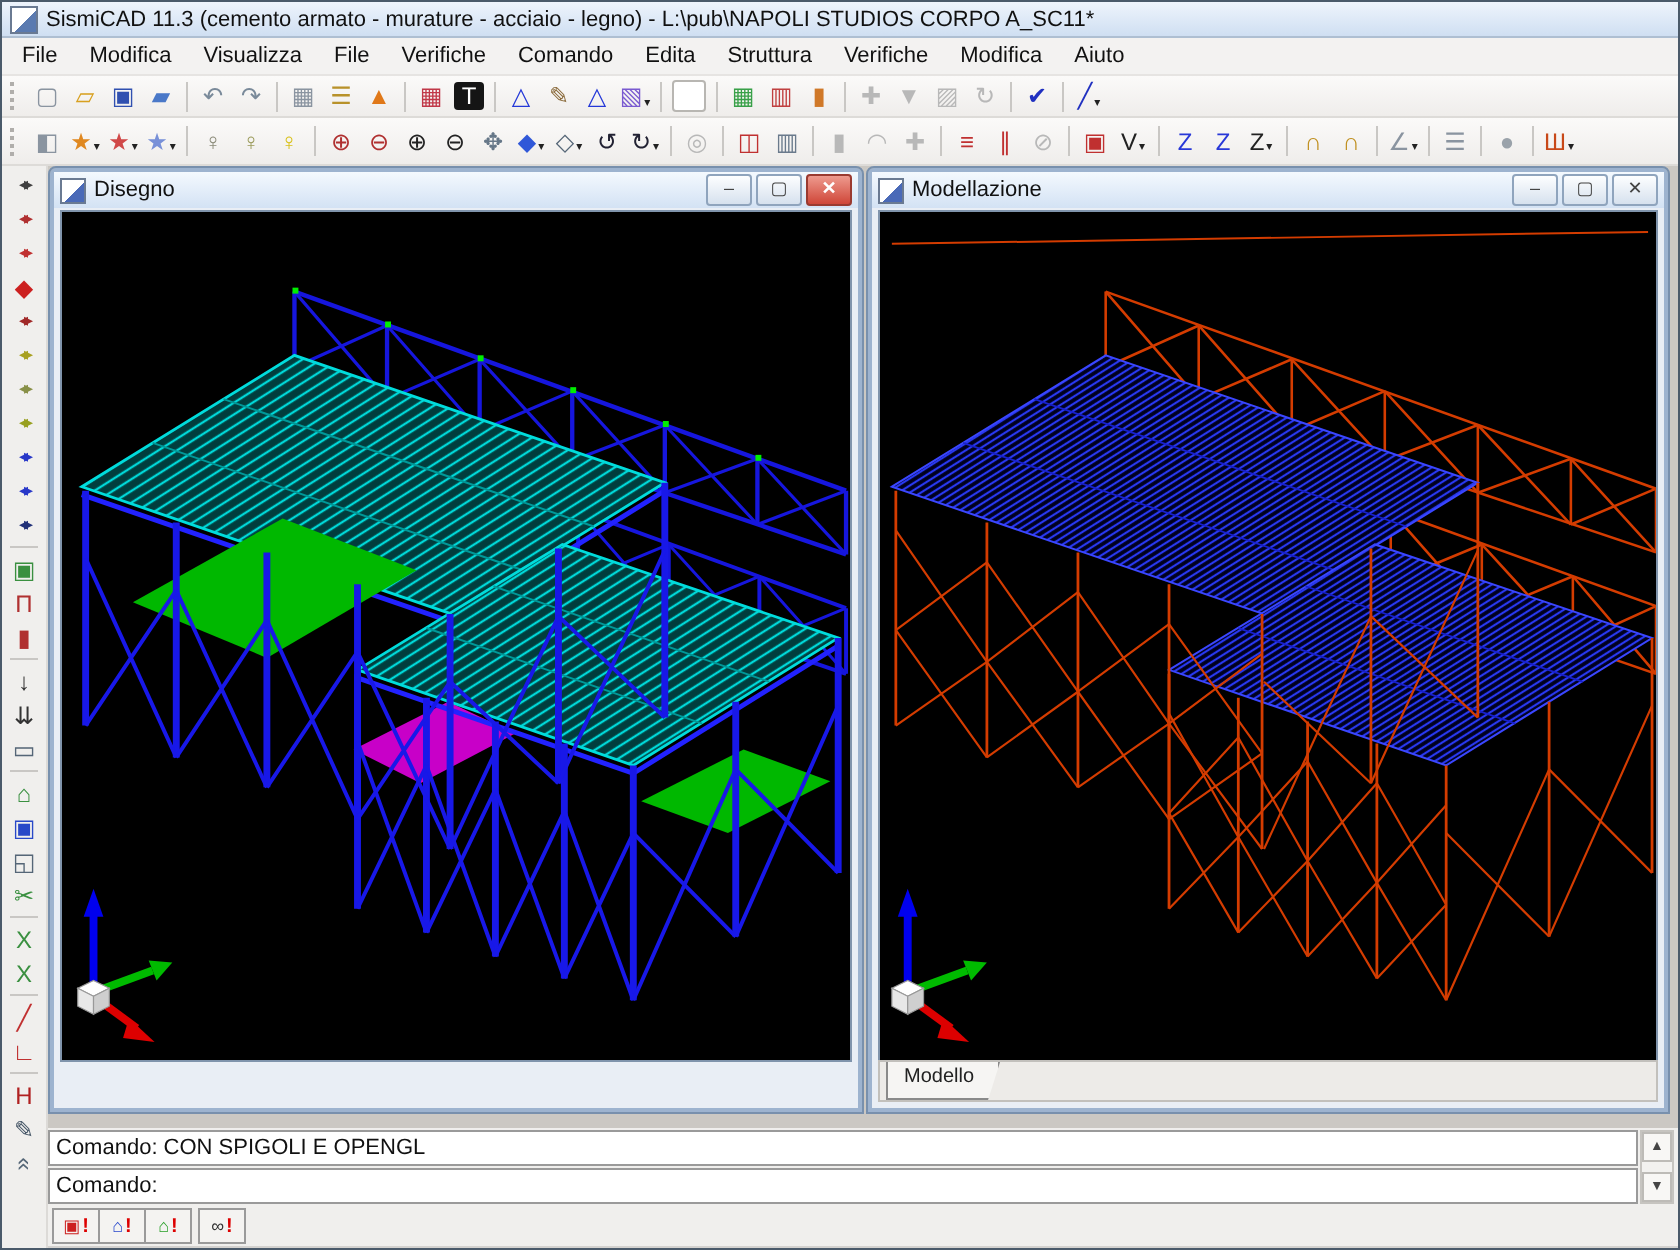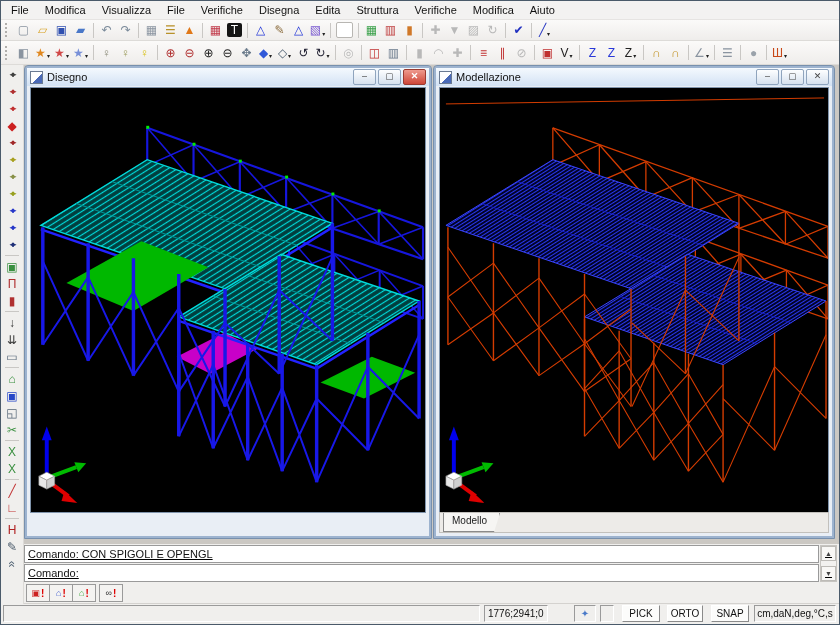--- a/index.html
+++ b/index.html
@@ -41,21 +41,21 @@
   .cbtns{margin-left:auto;display:flex;gap:2px;}
   .cbtn{width:21px;height:14px;border:1px solid #8fa4bd;border-radius:2px;background:linear-gradient(#fdfeff,#d6e1ee);
         font-size:9px;line-height:12px;text-align:center;color:#444;}
   .cbtn.closeact{background:linear-gradient(#ee9a8e,#cf4638);border-color:#9a3a30;color:#fff;font-weight:bold;}
   .canvas{position:absolute;left:3px;right:3px;top:19px;bottom:23px;background:#000;border:1px solid #8094ac;overflow:hidden;}
   .canvas svg{display:block;width:100%;height:100%;}
   .tabstrip{position:absolute;left:3px;right:3px;bottom:3px;height:19px;background:#edebe8;border:1px solid #c2c0bc;display:flex;align-items:stretch;}
   .vtab{margin:0 0 0 3px;padding:2px 12px 0 8px;background:#f6f5f3;border:1px solid #8a8a8a;border-top:none;font-size:10px;color:#222;
         clip-path:polygon(0 0,100% 0,calc(100% - 6px) 100%,0 100%);}
   
-  #commandarea{height:37px;flex:0 0 37px;background:#f0efed;display:flex;padding:1px 2px 1px 0;text-decoration:underline;}
+  #commandarea{height:37px;flex:0 0 37px;background:#f0efed;display:flex;padding:1px 2px 1px 0;}
   #cmdrows{flex:1;display:flex;flex-direction:column;gap:1px;}
   .cmdrow{flex:1;background:#fff;border:1px solid #9a9a9a;font-size:11px;color:#111;padding:1px 3px;white-space:nowrap;overflow:hidden;line-height:14px;}
   #cmdscroll{width:15px;flex:0 0 15px;display:flex;flex-direction:column;justify-content:space-between;background:#f2f1ef;border:1px solid #c6c4c0;margin-left:1px;}
   .sarw{height:13px;text-align:center;font-size:7px;line-height:13px;color:#444;background:#f8f7f5;border:1px solid #bdbbb7;}
   
   #bottomtabs{height:19px;flex:0 0 19px;background:#f0efed;display:flex;align-items:flex-start;padding-top:1px;border-bottom:1px solid #d4d2cf;}
   .itab{width:22px;height:16px;border:1px solid #9a9a9a;background:#f4f3f1;display:flex;align-items:center;justify-content:center;gap:1px;font-size:10px;margin-left:-1px;}
   .itab:first-child{margin-left:2px;}
   .itab.solo{margin-left:3px;}
   .bang{color:#dd0000;font-weight:bold;font-size:10px;}
@@ -72,28 +72,32 @@
   #sb-pick{width:38px;margin-left:8px;}
   #sb-orto{width:36px;margin-left:7px;}
   #sb-snap{width:38px;margin-left:8px;}
   #sb-units{width:82px;margin-left:5px;}
 </style>
 </head>
 <body>
 
 <div id="app">
 
+  <div id="titlebar">
+    <span class="appicon"></span>
+    <span>SismiCAD 11.3 (cemento armato - murature - acciaio - legno) - L:\pub\NAPOLI STUDIOS CORPO A_SC11*</span>
+  </div>
 
   <div id="menubar">
       <span class="mitem">File</span>
       <span class="mitem">Modifica</span>
       <span class="mitem">Visualizza</span>
       <span class="mitem">File</span>
       <span class="mitem">Verifiche</span>
-      <span class="mitem">Disegna</span>
+      <span class="mitem">Comando</span>
       <span class="mitem">Edita</span>
       <span class="mitem">Struttura</span>
       <span class="mitem">Verifiche</span>
       <span class="mitem">Modifica</span>
       <span class="mitem">Aiuto</span>
     </div>
   <div id="toolbar1" class="toolbar">
       <span class="thandle"></span>
       <div class="tbtn">
         <span class="tg" style="color: rgb(138, 148, 160);">▢</span>
@@ -599,24 +603,14 @@
             </span>
             <span class="itab solo">
               <span style="color: rgb(51, 51, 51); font-size: 9px;">∞</span>
               <span class="bang">!</span>
             </span>
           </span>
       </div>
     </div>
   </div>
 
-  <div id="statusbar">
-    <span id="sb-main" class="sp sunken"></span>
-    <span id="sb-coords" class="sp sunken">1776;2941;0</span>
-    <span id="sb-layericon" class="sp sunken" style="color:#4a7ac8;">✦</span>
-    <span id="sb-mini" class="sp sunken"></span>
-    <span id="sb-pick" class="sp raised">PICK</span>
-    <span id="sb-orto" class="sp raised">ORTO</span>
-    <span id="sb-snap" class="sp raised">SNAP</span>
-    <span id="sb-units" class="sp sunken">cm,daN,deg,°C,s</span>
-  </div>
 
 </div>
 
 </body></html>

